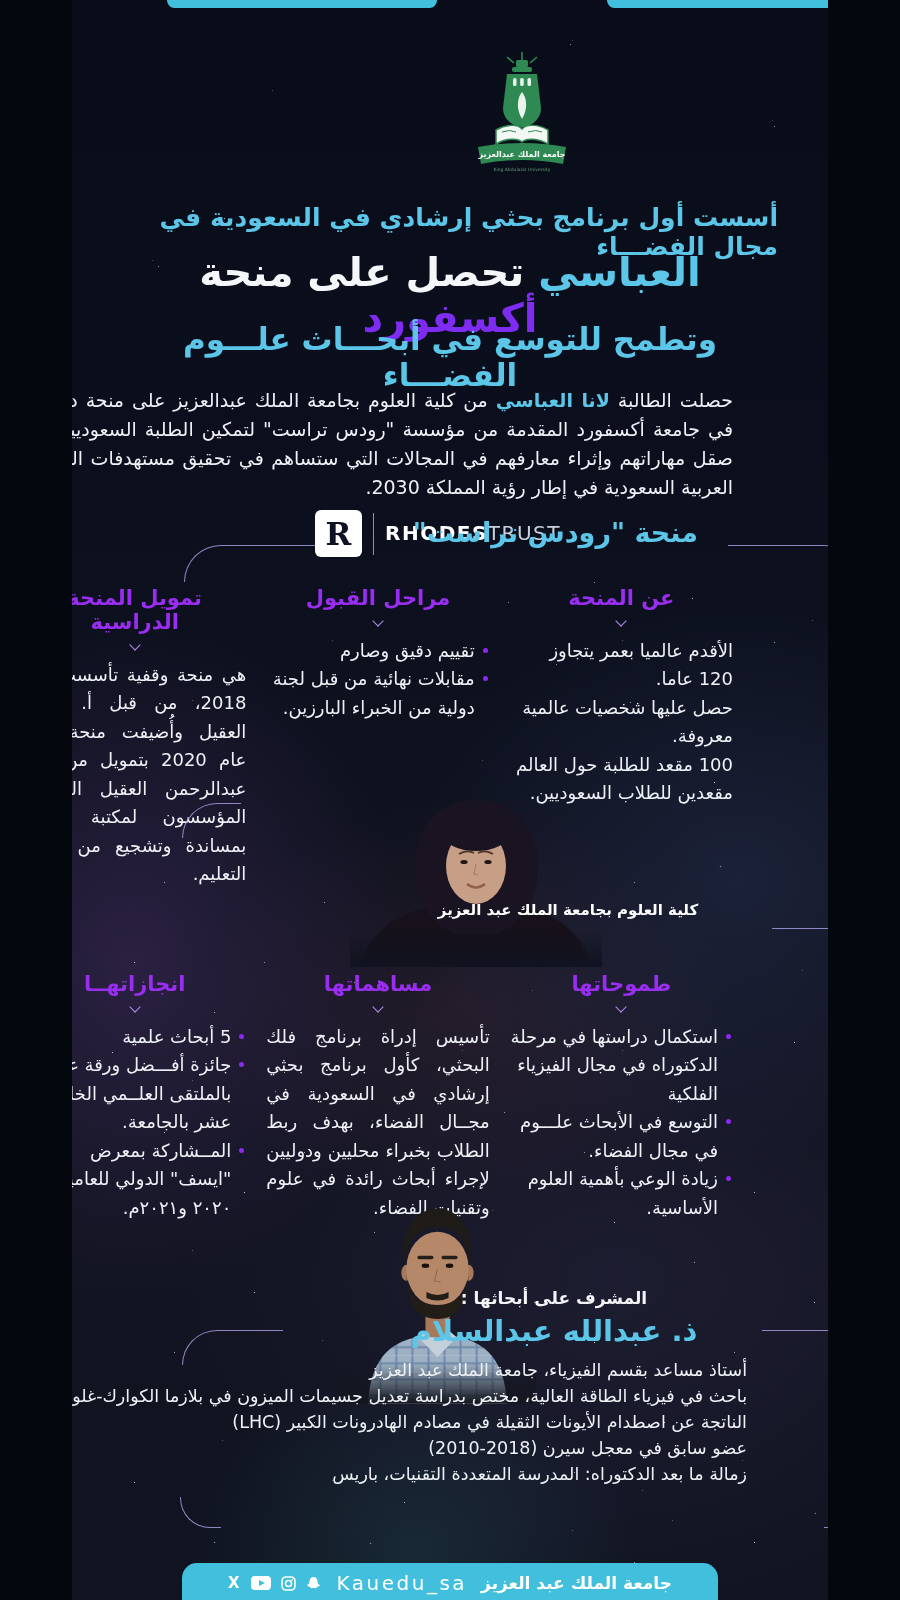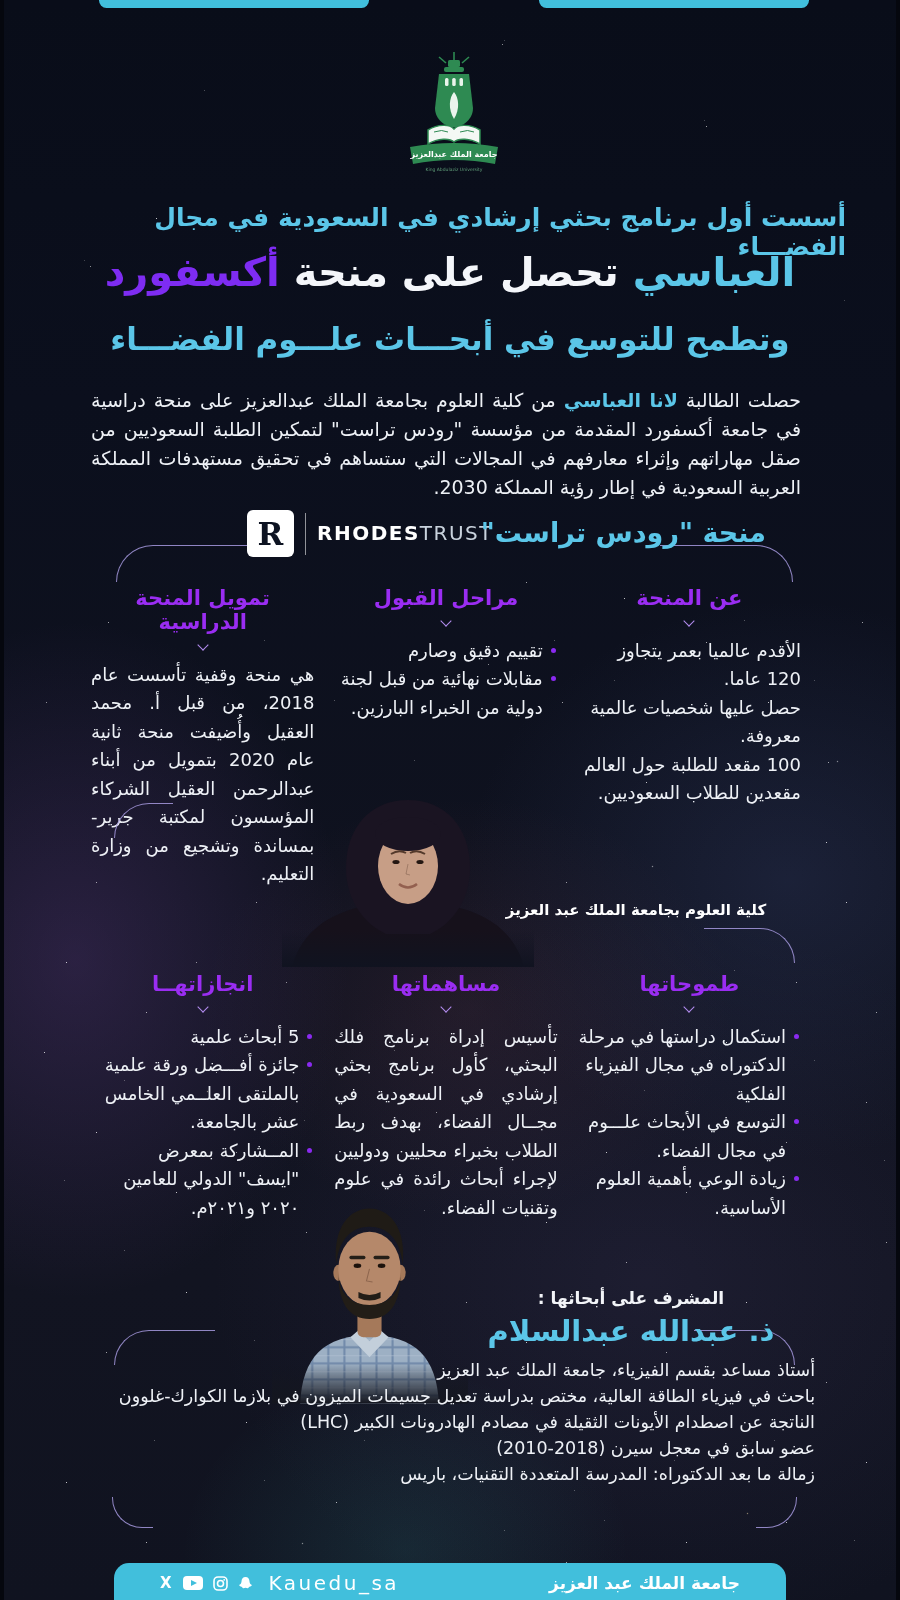--- a/index.html
+++ b/index.html
@@ -1,18 +1,18 @@
 <!DOCTYPE html>
 <html lang="ar" dir="rtl"><head>
 <meta charset="utf-8">
 <style>
   html,body{margin:0;padding:0;background:#05070e;}
   body{display:flex;justify-content:center;font-family:"DejaVu Sans",sans-serif;}
   .poster{
-    position:relative;width:892px;height:1600px;overflow:hidden;direction:rtl;
+    position:relative;width:756px;height:1600px;overflow:hidden;direction:rtl;
     background:
       radial-gradient(420px 520px at 8% 60%, rgba(98,62,135,.33), transparent 65%),
       radial-gradient(500px 430px at 88% 55%, rgba(64,78,130,.25), transparent 65%),
       radial-gradient(380px 300px at 52% 63%, rgba(130,70,90,.16), transparent 70%),
       radial-gradient(320px 260px at 45% 97%, rgba(70,190,190,.12), transparent 70%),
       radial-gradient(620px 520px at 72% 80%, rgba(80,70,120,.18), transparent 70%),
       linear-gradient(180deg,#090d19 0%,#0b0f1d 25%,#0f121f 55%,#121421 80%,#101320 100%);
   }
   .stars,.stars2,.starsBig{position:absolute;top:0;left:0;width:1px;height:1px;border-radius:50%;background:transparent;pointer-events:none;}
   .stars{box-shadow:152px 218px #fff,702px 126px rgba(255,255,255,.8),498px 44px rgba(255,255,255,.7),86px 266px rgba(255,255,255,.7),838px 204px rgba(255,255,255,.7),620px 598px #fff,702px 642px rgba(255,255,255,.85),764px 702px #fff,824px 762px rgba(255,255,255,.8),558px 702px rgba(255,255,255,.8),642px 782px #fff,436px 602px rgba(255,255,255,.7),484px 664px rgba(255,255,255,.7),522px 582px rgba(255,255,255,.8),42px 702px rgba(255,255,255,.7),104px 622px rgba(255,255,255,.8),858px 622px rgba(255,255,255,.8),62px 962px #fff,142px 1012px rgba(255,255,255,.85),92px 1132px #fff,212px 1072px rgba(255,255,255,.9),172px 1192px #fff,252px 902px rgba(255,255,255,.8),372px 942px rgba(255,255,255,.75),842px 902px #fff,792px 982px rgba(255,255,255,.85),722px 1042px #fff,862px 1102px rgba(255,255,255,.8),602px 1152px #fff,682px 1192px rgba(255,255,255,.85),542px 1222px #fff,302px 1232px rgba(255,255,255,.8),182px 1292px #fff,102px 1352px rgba(255,255,255,.8),242px 1422px #fff,332px 1502px rgba(255,255,255,.9),502px 1472px rgba(255,255,255,.8),592px 1422px #fff,662px 1352px rgba(255,255,255,.8),742px 1302px #fff,822px 1382px rgba(255,255,255,.8),862px 1462px #fff,782px 1522px rgba(255,255,255,.9),682px 1542px #fff,562px 1562px rgba(255,255,255,.8),462px 1302px rgba(255,255,255,.8),522px 1342px #fff,142px 1542px rgba(255,255,255,.9),62px 1482px #fff,882px 1242px rgba(255,255,255,.8),92px 882px rgba(255,255,255,.8),822px 842px #fff,352px 862px rgba(255,255,255,.7),562px 882px rgba(255,255,255,.75),40px 1052px #fff,872px 1012px rgba(255,255,255,.8),282px 982px rgba(255,255,255,.7),432px 1112px rgba(255,255,255,.75),512px 1152px rgba(255,255,255,.7),782px 1142px rgba(255,255,255,.8),622px 1262px rgba(255,255,255,.8),412px 1352px rgba(255,255,255,.75),192px 962px rgba(255,255,255,.7),232px 1152px rgba(255,255,255,.75);}
@@ -60,21 +60,21 @@
   .col-body.paragraph .item{text-align:justify;text-align-last:right;}
   .col-body.bullets .item{position:relative;padding-right:15px;}
   .col-body.bullets .item::before{content:"";position:absolute;right:2px;top:11px;width:5px;height:5px;border-radius:50%;background:var(--bullet,#8a2af0);}
 
   #lana-photo{position:absolute;left:278px;top:792px;width:252px;height:175px;z-index:2;}
   #lana-name-block{position:absolute;top:894px;right:95px;width:330px;text-align:center;z-index:3;}
   #lana-name-block .nm{font-size:30px;font-weight:700;color:var(--cyan,#5bc6e8);}
   #lana-name-block .sub{margin-top:7px;font-size:15px;font-weight:700;color:#fff;}
 
   #sup-photo{position:absolute;left:268px;top:1194px;width:196px;height:210px;z-index:1;}
-  #sup-block{position:absolute;top:1288px;right:95px;width:340px;text-align:center;z-index:3;}
+  #sup-block{position:absolute;top:1288px;right:104px;width:340px;text-align:center;z-index:3;}
   #sup-block .lbl{font-size:17px;font-weight:700;color:#f2f4f8;}
   #sup-block .nm{margin-top:6px;font-size:29px;font-weight:700;color:var(--cyan,#5bc6e8);}
   #sup-bio{position:absolute;top:1358px;right:81px;width:710px;z-index:3;font-size:17.5px;line-height:1.43;color:var(--text,#eef1f6);text-align:right;}
   #sup-bio .line{margin-bottom:1px;}
 
   #footer{position:absolute;left:110px;right:110px;top:1563px;height:40px;background:var(--footer_bar,#41bfdc);border-radius:15px 15px 0 0;display:flex;align-items:center;justify-content:space-between;padding:0 46px;direction:ltr;box-sizing:border-box;}
   #footer .social{display:flex;align-items:center;gap:10px;}
   #footer .x{font-size:15px;font-weight:700;color:#fff;letter-spacing:1px;}
   #footer .handle{font-size:20px;font-weight:500;color:#fff;letter-spacing:2.5px;margin-left:6px;}
   #footer .uni{font-size:17px;font-weight:700;color:#fff;direction:rtl;}

